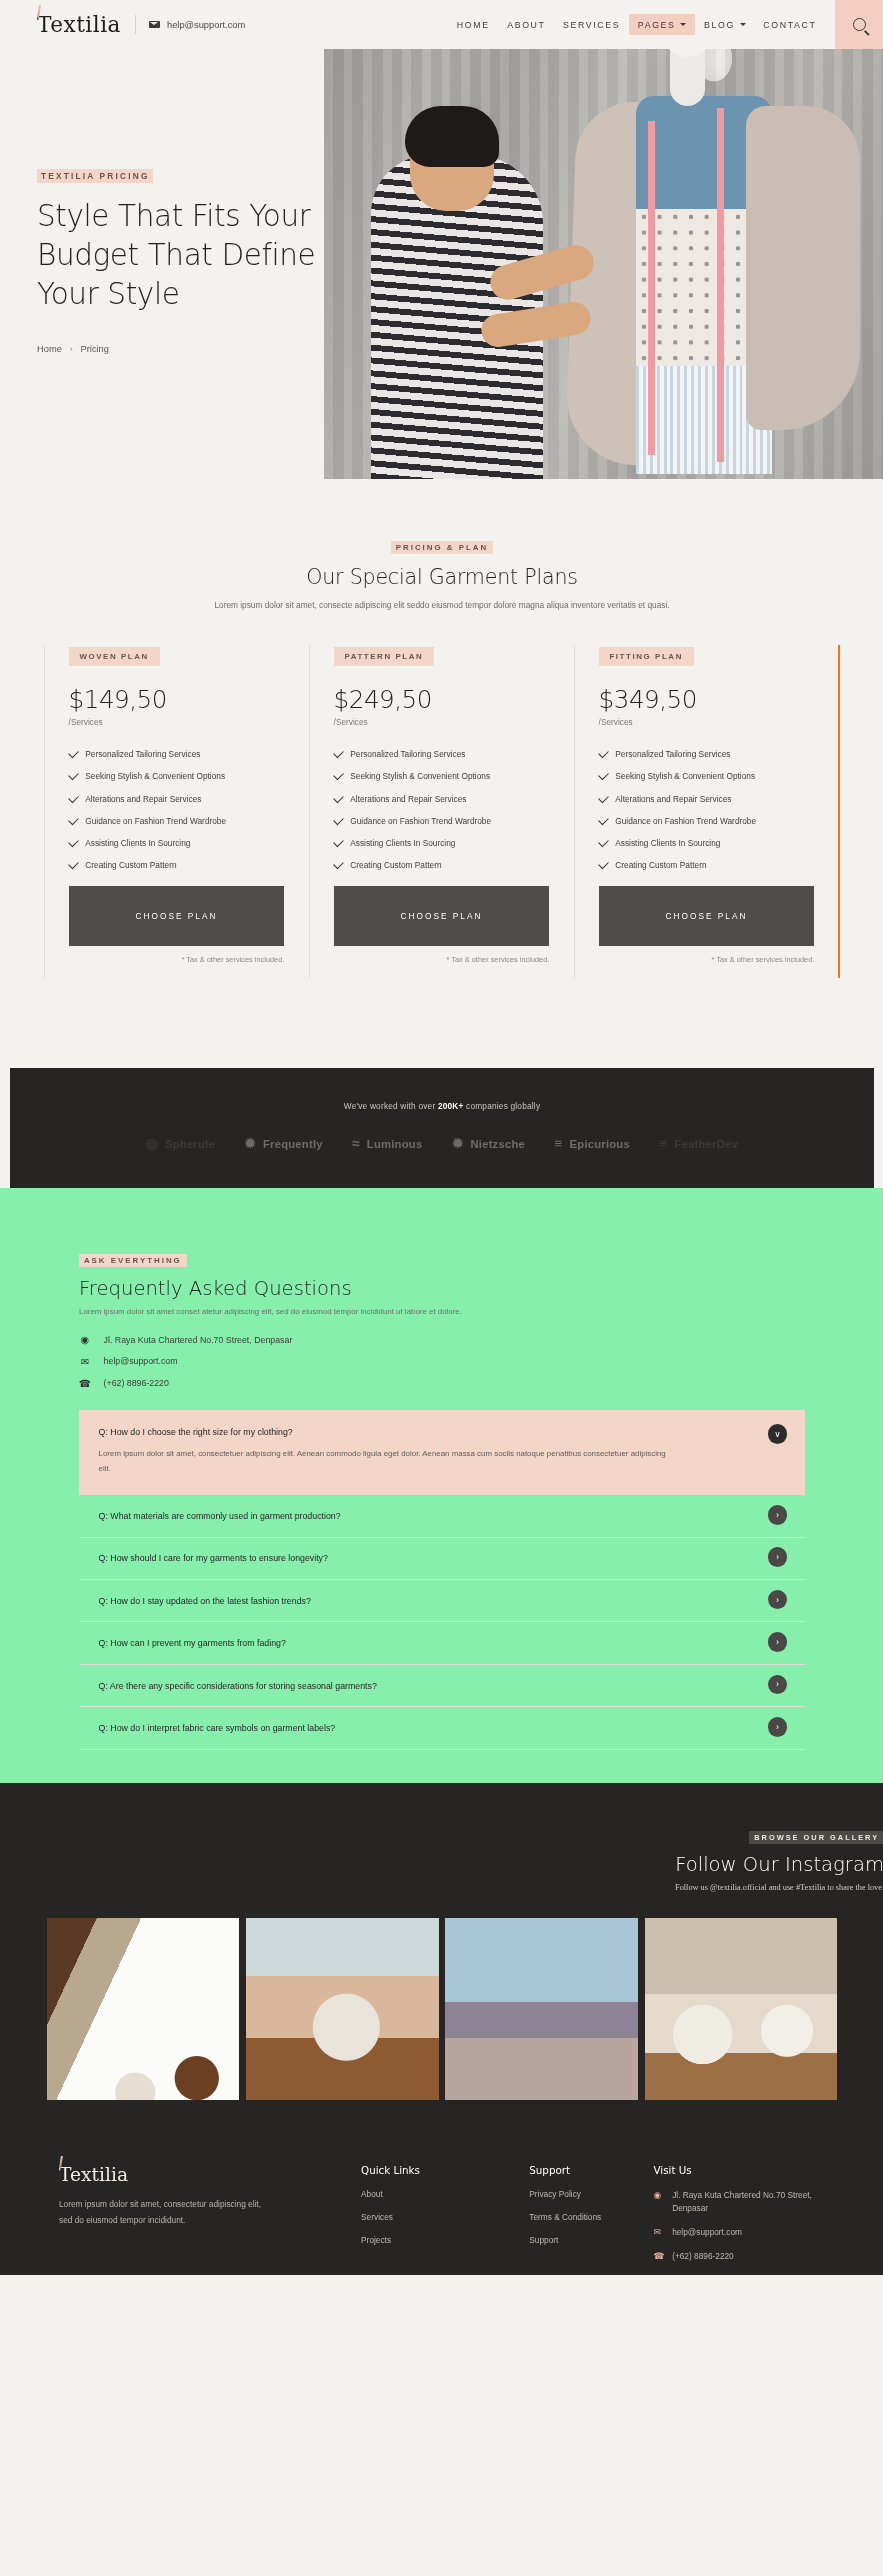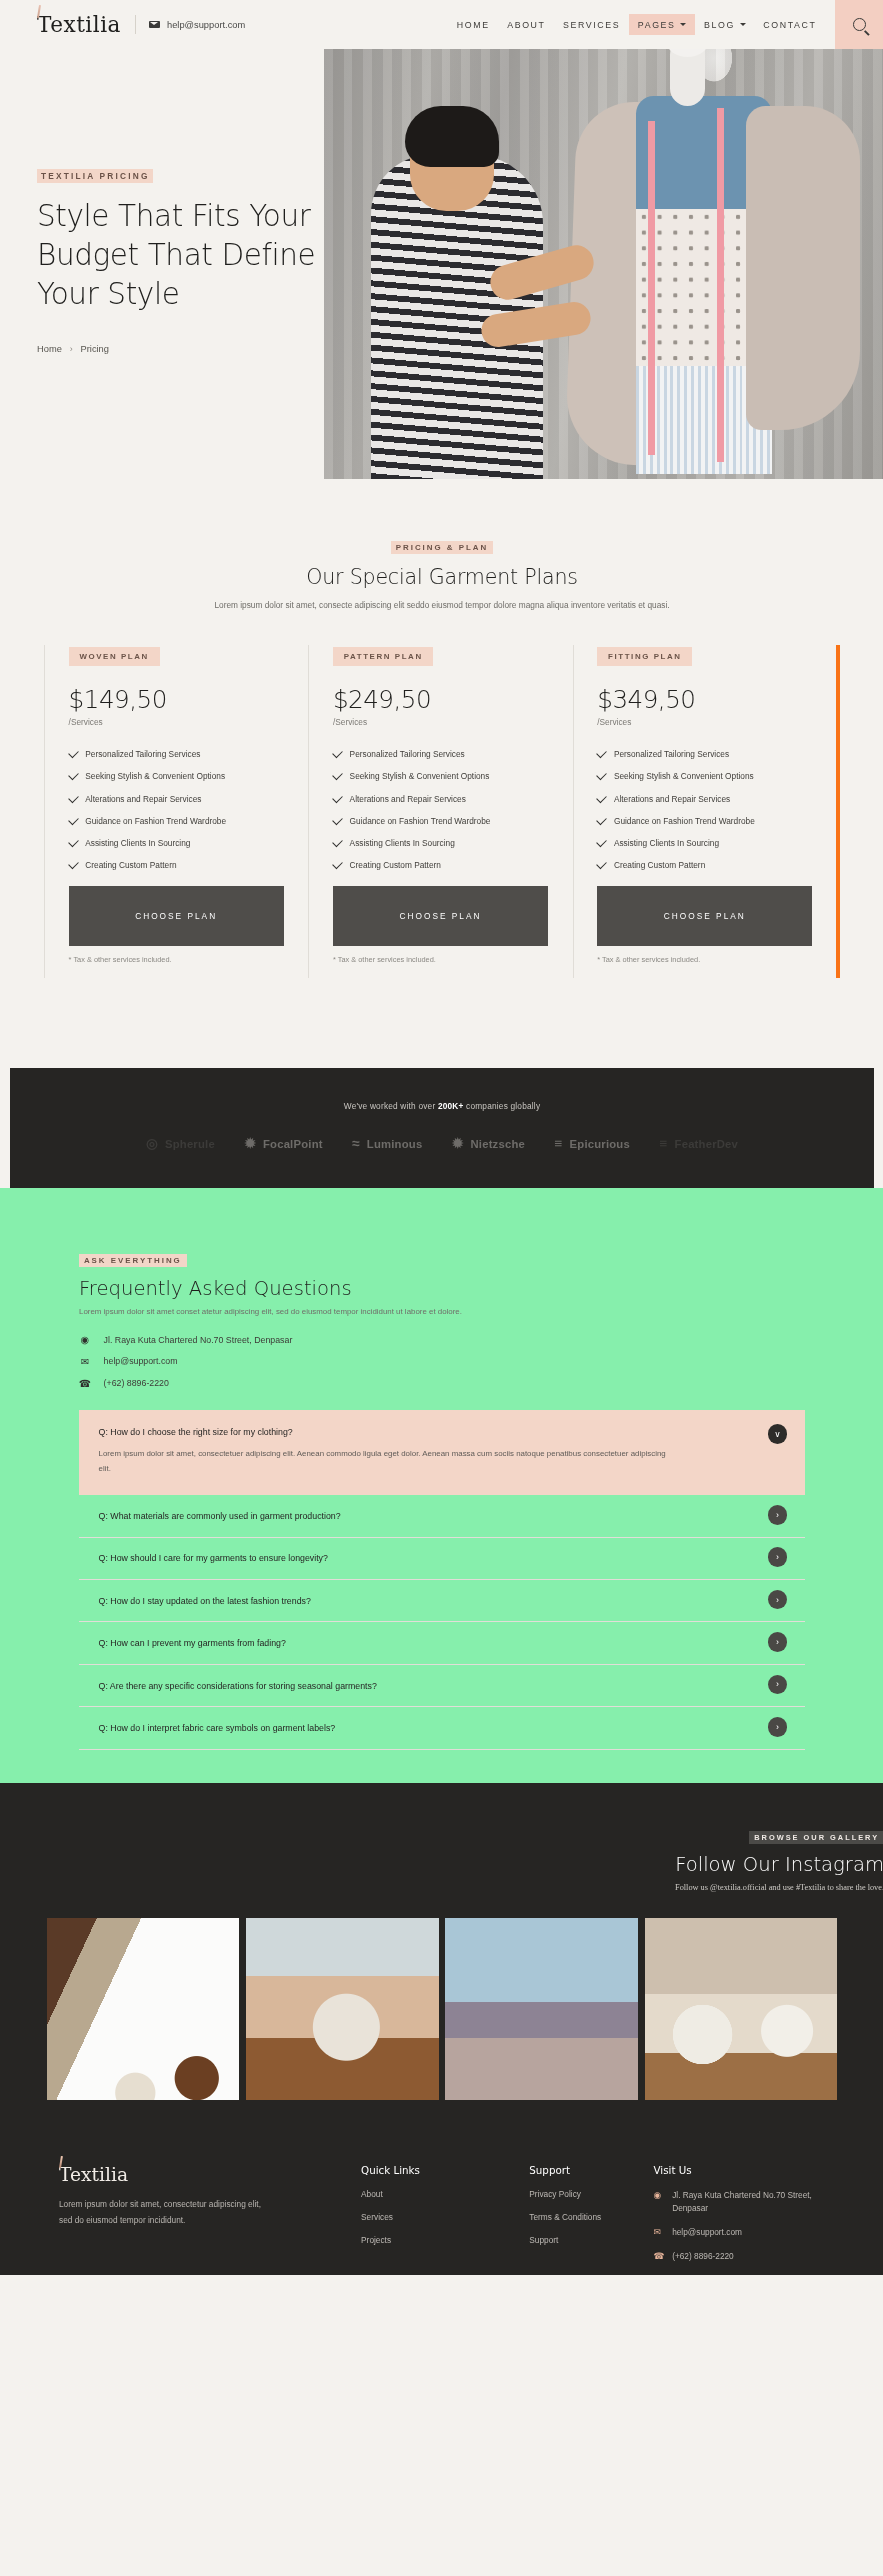--- a/index.html
+++ b/index.html
@@ -107,34 +107,34 @@
   .breadcrumb .sep { color: #8d8a83; font-size: 8.8px; }
 
   
   .pricing { background: #f4f2ee; padding: 57px 0 43px; text-align: center; }
   .sec-eyebrow { display:inline-block; background:#f3d6c8; color:#6a5248; font-size:7.9px; letter-spacing:2px; padding:2px 4.9px; font-weight:600; }
   .sec-title { font-family:"DejaVu Sans",sans-serif; font-weight:300; font-size:20.6px; color:#1f1f1d; margin-top:10.8px; letter-spacing:-0.2px; }
   .sec-sub { font-size:8.3px; color:#6f6d68; line-height:1.85; margin-top:8.8px; }
 
   .plans { display:flex; justify-content:center; gap:1px; margin-top:32px; padding: 0 44px; }
   .plan { flex:1; border-left:1px solid #e0ddd7; padding: 0 0 0 0; position:relative; text-align:left; }
-  .plan:last-child { border-right:4px solid #f97316; }
+  .plan:last-child { border-right:2px solid #f97316; }
   .plan-badge { display:inline-block; background:#f3d6c8; color:#6b5449; font-size:7.9px; letter-spacing:1.6px; padding:4.9px 10.8px; font-weight:600; margin-left:0; }
   .plan-inner { padding: 21.6px 23.6px 0 23.6px; }
   .plan-price { font-family:"DejaVu Sans",sans-serif; font-weight:300; font-size:24.6px; color:#1f1f1d; letter-spacing:-0.5px; }
   .plan-unit { font-size:8.3px; color:#7b7974; margin-top:2.9px; }
   .feat { list-style:none; margin-top:21.6px; }
   .feat li { display:flex; align-items:center; gap:7.9px; font-size:8.3px; color:#3f3d39; margin-bottom:12.3px; }
   .chk { width:8.8px; height:5.9px; border-left:1.5px solid #2f2f2d; border-bottom:1.5px solid #2f2f2d; transform:rotate(-45deg); flex:none; margin-bottom:2px; }
   .plan-btn {
     display:block; width:100%; background:#4f4d4a; color:#fff; border:none;
     font-size:8.3px; letter-spacing:2px; padding:25px 0; margin-top:15.7px; cursor:pointer;
     font-family:"Liberation Sans",sans-serif;
   }
-  .plan-note { font-size:7.4px; color:#8b8984; margin-top:8.8px; padding-bottom:13.7px; }
+  .plan-note { font-size:7.4px; color:#8b8984; margin-top:8.8px; padding-bottom:13.7px;text-align:right; }
 
   
   .band-wrap { background:#f4f2ee; padding: 47px 0 0; }
   .band { margin: 0 9.8px; background:#262523; padding: 33px 0 37px; text-align:center; }
   .band-head { font-size:8.3px; color:#c9c6c1; letter-spacing:0.2px; }
   .band-head b { color:#fff; font-weight:700; }
   .logos { display:flex; justify-content:center; align-items:center; gap:29.5px; margin-top:26.5px; }
   .logo { display:flex; align-items:center; gap:6.9px; font-size:11.3px; color:#6e6c69; font-weight:600; letter-spacing:0.2px; }
   .logo.dim { color:#3c3b39; }
   .logo .gl { font-size:13.7px; line-height:1; color:#6e6c69; }
@@ -392,21 +392,21 @@
       <div class="band-head">
         <span>We've worked with over </span><b>200K+</b><span> companies globally</span>
       </div>
       <div class="logos">
         <div class="logo dim">
             <span class="gl">◎</span>
             <span>Spherule</span>
           </div>
         <div class="logo">
             <span class="gl">✹</span>
-            <span>FocalPoint</span>
+            <span>Frequently</span>
           </div>
         <div class="logo">
             <span class="gl">≈</span>
             <span>Luminous</span>
           </div>
         <div class="logo">
             <span class="gl">✹</span>
             <span>Nietzsche</span>
           </div>
         <div class="logo">

